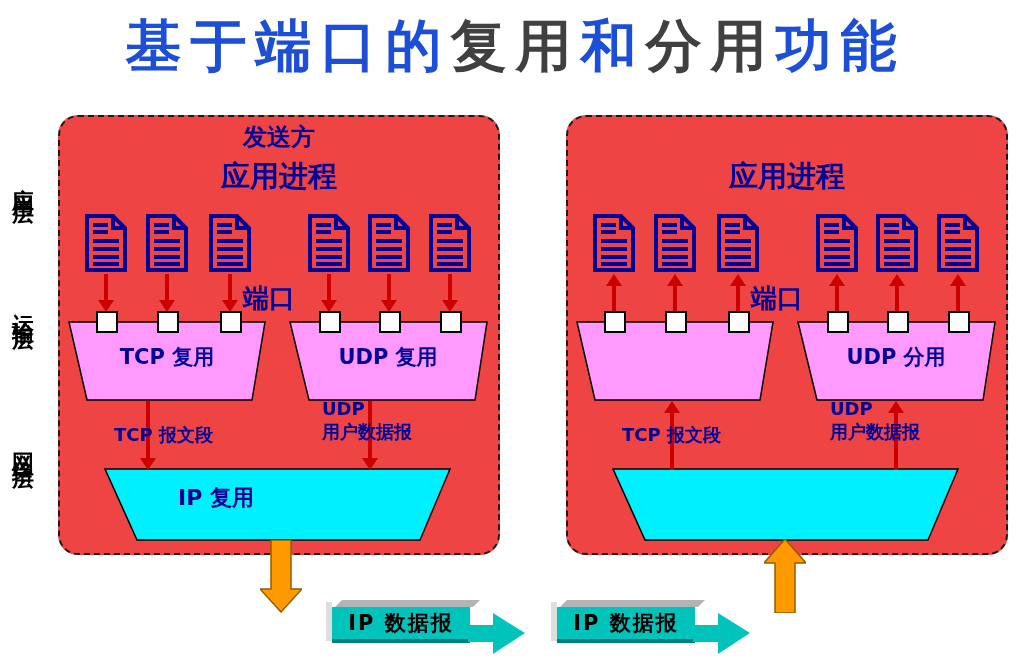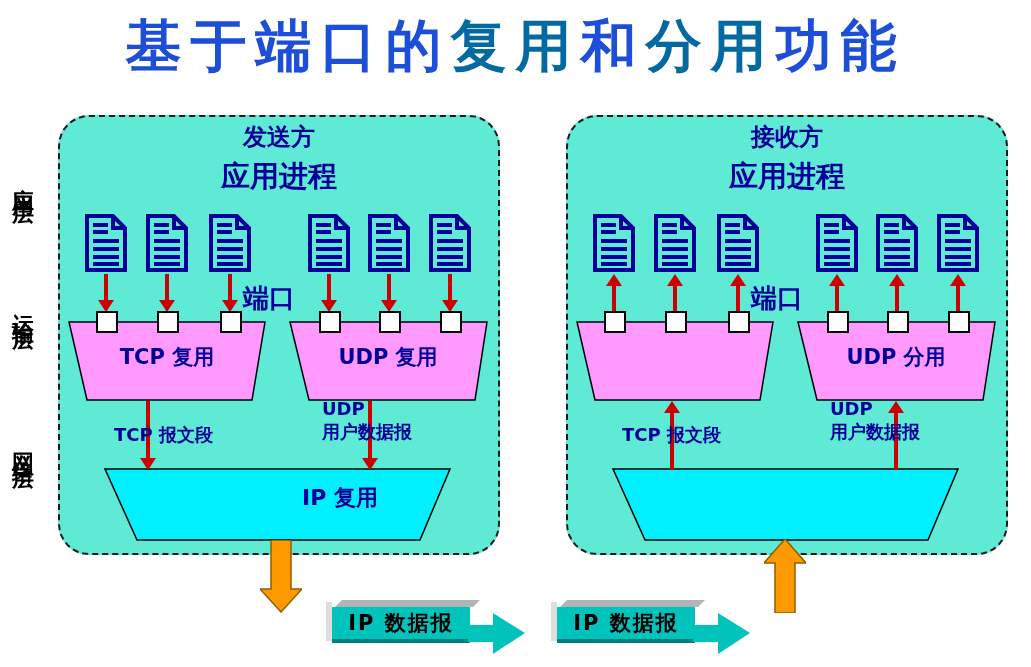--- a/index.html
+++ b/index.html
@@ -2,45 +2,45 @@
 <html><head>
 <meta charset="utf-8">
 <style>
   html,body{margin:0;padding:0;background:#fff;}
   .stage{position:relative;width:1031px;height:667px;background:#fff;overflow:hidden;
          font-family:"DejaVu Sans","Liberation Sans",sans-serif;}
   
   .title{position:absolute;top:14px;left:0;width:100%;margin:0;text-align:center;
          font-size:56px;font-weight:bold;letter-spacing:9px;line-height:1.15;white-space:nowrap;}
   .t-blue{color:#1d4ed8}
-  .t-red{color:#0369a1}
+  .t-red{color:#404040}
   
   .layer-label{position:absolute;left:8px;writing-mode:vertical-rl;text-orientation:upright;
                font-size:22px;font-weight:bold;color:#000;letter-spacing:8px;}
   
-  .panel{position:absolute;top:115px;width:438px;height:436px;background:#5eead4;
-         border:2px dashed #1a1a1a;border-radius:31px;}
+  .panel{position:absolute;top:115px;width:438px;height:436px;background:#ef4444;
+         border:2px dashed #1a1a1a;border-radius:20px;}
   .panel-left{left:58px}
   .panel-right{left:566px}
   .panel-role{position:absolute;top:4px;left:0;width:100%;text-align:center;
               font-size:24px;font-weight:bold;color:#000099;}
   .panel-process{position:absolute;top:40px;left:0;width:100%;text-align:center;
                  font-size:29px;font-weight:bold;color:#000099;}
   .doc{position:absolute;top:96px;width:44px;height:60px;}
   .port-label{position:absolute;left:183px;top:164px;font-size:26px;font-weight:bold;color:#000099;}
   .shapes{position:absolute;left:0;top:0;width:438px;height:436px;}
   .psquare{position:absolute;top:194px;width:18px;height:18px;background:#fff;border:2px solid #000;}
   .trap-label{position:absolute;top:226px;width:200px;text-align:center;
               font-size:21px;font-weight:bold;color:#000099;}
   .trap-label.tcp{left:7px}
   .trap-label.udp{left:228px}
   .pdu{position:absolute;font-size:18px;font-weight:bold;color:#000099;white-space:nowrap;}
   .tcp-pdu{left:54px;top:306px;}
   .udp-pdu{left:262px;top:281px;line-height:1.25;}
-  .ip-label{position:absolute;left:118px;top:366px;width:200px;text-align:right;
+  .ip-label{position:absolute;left:118px;top:366px;width:200px;text-align:left;
             font-size:22px;font-weight:bold;color:#000099;}
   
   .rarrow{position:absolute;width:16px;}
   .rarrow::before{content:"";position:absolute;left:6px;width:4px;background:#CC0000;}
   .rarrow::after{content:"";position:absolute;left:0;width:0;height:0;
                  border-left:8px solid transparent;border-right:8px solid transparent;}
   .rarrow.down::before{top:0;bottom:9px;}
   .rarrow.down::after{bottom:0;border-top:12px solid #CC0000;}
   .rarrow.up::before{top:9px;bottom:0;}
   .rarrow.up::after{top:0;border-bottom:12px solid #CC0000;}
@@ -143,21 +143,20 @@
     <div class="pdu tcp-pdu">TCP 报文段</div>
     <div class="pdu udp-pdu">
       <div>UDP</div>
       <div>用户数据报</div>
     </div>
 
     <div class="ip-label">IP 复用</div>
   </section>
 
   <section class="panel panel-right">
-    <div class="panel-role">接收方</div>
     <div class="panel-process">应用进程</div>
 
     <svg class="doc" style="left:24px" viewBox="0 0 44 60">
         <use href="#docicon"></use>
       </svg>
     <svg class="doc" style="left:85px" viewBox="0 0 44 60">
         <use href="#docicon"></use>
       </svg>
     <svg class="doc" style="left:148px" viewBox="0 0 44 60">
         <use href="#docicon"></use>

